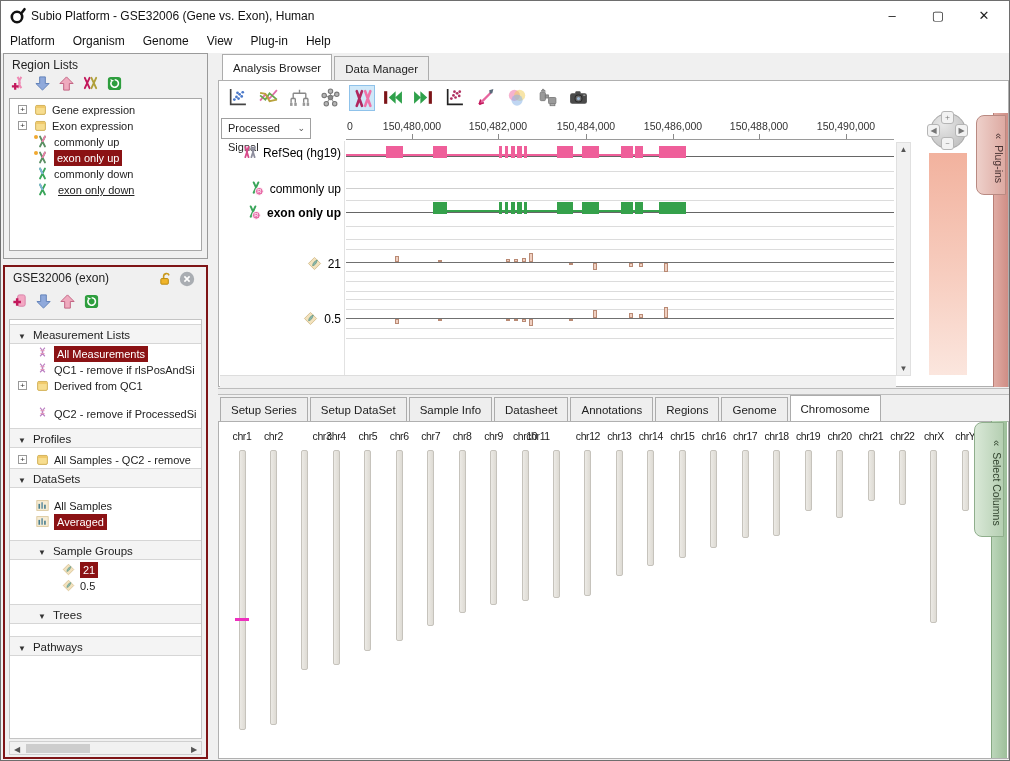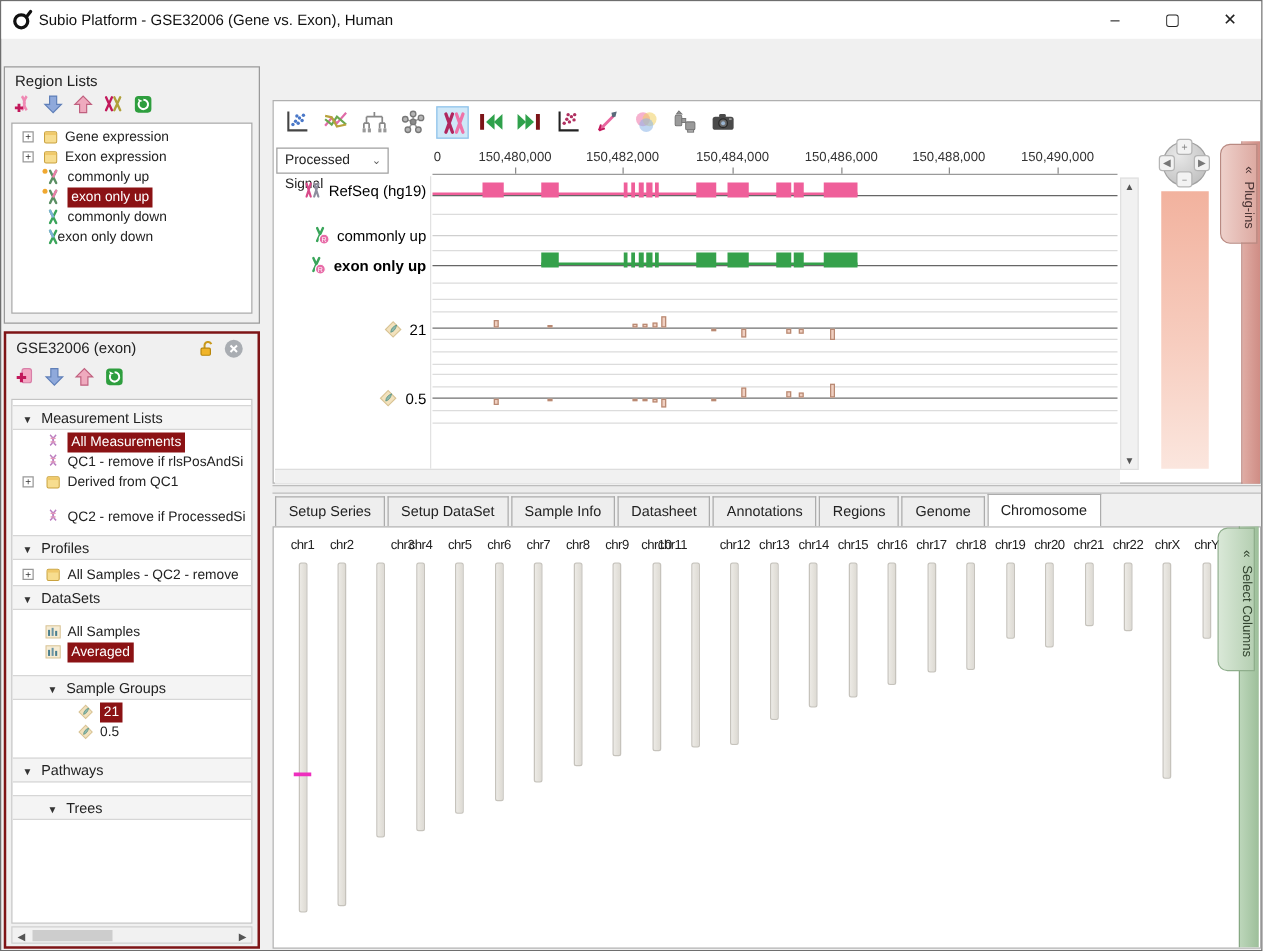--- a/index.html
+++ b/index.html
@@ -64,20 +64,21 @@
   <div class="titlebar">
     <span class="abs" style="left:8px;top:6px;width:18px;height:18px;">
       <svg viewBox="0 0 18 18">
           <circle cx="8" cy="10" r="5.2" fill="none" stroke="#111" stroke-width="2.6"></circle>
           <path d="M12.2 6.5L15.5 2.2" stroke="#111" stroke-width="2.6" stroke-linecap="round"></path>
         </svg>
     </span>
     <span class="title-text">Subio Platform - GSE32006 (Gene vs. Exon), Human</span>
     <span id="winbtns"><div class="win-btn" style="right: 94px;">–</div><div class="win-btn" style="right: 48px;">▢</div><div class="win-btn" style="right: 2px;">✕</div></span>
   </div>
+  <div class="menubar" id="menubar"><span class="menu-item">Platform</span><span class="menu-item">Organism</span><span class="menu-item">Genome</span><span class="menu-item">View</span><span class="menu-item">Plug-in</span><span class="menu-item">Help</span></div>
 
   <div class="panel" style="left:2px;top:52px;width:205px;height:206px;">
     <div class="panel-title">Region Lists</div>
     <div class="abs" style="left:3px;top:19px;" id="region-toolbar"><span class="tbtn"><span class="ic"><svg viewBox="0 0 18 18">
               <path d="M8 2c3 4 3 8 0 12M12 2c-3 4-3 8 0 12" stroke="#ef8ab4" stroke-width="2.2" fill="none"></path>
               <path d="M2 12h7M5.5 8.5v7" stroke="#c2185b" stroke-width="2.4"></path>
             </svg></span></span><span class="tbtn"><span class="ic"><svg viewBox="0 0 18 18">
               <path d="M6 2h6v7h4l-7 7-7-7h4z" fill="#8fa9db" stroke="#5f7fb8"></path>
             </svg></span></span><span class="tbtn"><span class="ic"><svg viewBox="0 0 18 18">
               <path d="M6 16h6V9h4L9 2 2 9h4z" fill="#efaabe" stroke="#c0607f"></path>
@@ -127,21 +128,21 @@
               <path d="M5 2l6 12M11 2L5 14" stroke="#3aa55a" stroke-width="2.4" stroke-linecap="round"></path>
               <path d="M5 2l2.8 5.5" stroke="#7fb2d8" stroke-width="2.4" stroke-linecap="round"></path>
             </svg></span>
           <span class="lbl" style="left: 44px;">commonly down</span>
         </div>
         <div class="tree-row" style="margin-top: 0px;">
           <span class="ti" style="left: 26px;"><svg viewBox="0 0 16 16">
               <path d="M5 2l6 12M11 2L5 14" stroke="#3aa55a" stroke-width="2.4" stroke-linecap="round"></path>
               <path d="M5 2l2.8 5.5" stroke="#7fb2d8" stroke-width="2.4" stroke-linecap="round"></path>
             </svg></span>
-          <span class="lbl" style="left: 36px;">exon only down</span>
+          <span class="lbl" style="left: 48px; text-decoration: underline;">exon only down</span>
         </div>
       </div>
   </div>
 
   <div class="panel maroon" style="left:2px;top:264px;width:205px;height:494px;">
     <div class="panel-title">GSE32006 (exon)</div>
     <span class="abs" style="left:153px;top:5px;width:15px;height:15px;" class2="ic">
       <svg viewBox="0 0 16 16">
           <path d="M6 7V4.6a3 3 0 0 1 5.8-1" stroke="#c9991c" stroke-width="1.7" fill="none"></path>
           <rect x="3" y="7" width="8" height="6" rx="1" fill="#f0b429" stroke="#b8860b"></rect>
@@ -232,30 +233,31 @@
             </svg></span>
           <span class="lbl sel" style="left: 70px;">21</span>
         </div>
         <div class="tree-row" style="margin-top: 0px;">
           <span class="ti" style="left: 52px;"><svg viewBox="0 0 16 16">
               <rect x="3.4" y="3.4" width="9.2" height="9.2" transform="rotate(45 8 8)" fill="#f3e2bd" stroke="#d8c394"></rect>
               <path d="M6 10.5c0-3 2-5 5-6.2-.8 3.2-2 5.4-5 6.2z" fill="#8fb8ad" stroke="#4a8a7a" stroke-width="0.6"></path>
             </svg></span>
           <span class="lbl" style="left: 70px;">0.5</span>
         </div>
+        <div class="sec-h" style="margin-top: 10px; padding-left: 28px;"><span class="tri">▼</span><span>Trees</span></div>
         <div class="sec-h" style="margin-top: 12px; padding-left: 8px;"><span class="tri">▼</span><span>Pathways</span></div>
-        <div class="sec-h" style="margin-top: 10px; padding-left: 28px;"><span class="tri">▼</span><span>Trees</span></div>
       </div>
     <div class="scroll" style="left:4px;top:474px;width:193px;height:14px;border:1px solid #d0d0d0;">
       <span class="sarrow" style="left:2px;top:3px;width:10px;">◀</span>
       <span class="abs" style="left:16px;top:2px;width:64px;height:9px;background:#cdcdcd;"></span>
       <span class="sarrow" style="right:2px;top:3px;width:10px;">▶</span>
     </div>
   </div>
 
+  <div id="main-tabs" class="abs" style="left:221px;top:53px;height:26px;"><span class="tab active">Analysis Browser</span><span class="tab">Data Manager</span></div>
   <div class="frame" style="left:217px;top:79px;width:791px;height:307px;"></div>
   <div id="main-toolbar" class="abs" style="left:224px;top:84px;"><span class="tbtn" style="width: 26px; height: 26px; margin-right: 5px; padding: 2px;"><span class="ic" style="width: 21px; height: 21px;"><svg viewBox="0 0 20 20">
             <path d="M3.5 2v14.5H18" stroke="#444" stroke-width="1.6" fill="none"></path>
             <g fill="#4a78c8">
               <circle cx="7" cy="12" r="1.3"></circle>
               <circle cx="9" cy="9.5" r="1.3"></circle>
               <circle cx="11" cy="11" r="1.3"></circle>
               <circle cx="12" cy="7" r="1.3"></circle>
               <circle cx="14" cy="9" r="1.3"></circle>
               <circle cx="15" cy="5" r="1.3"></circle>

